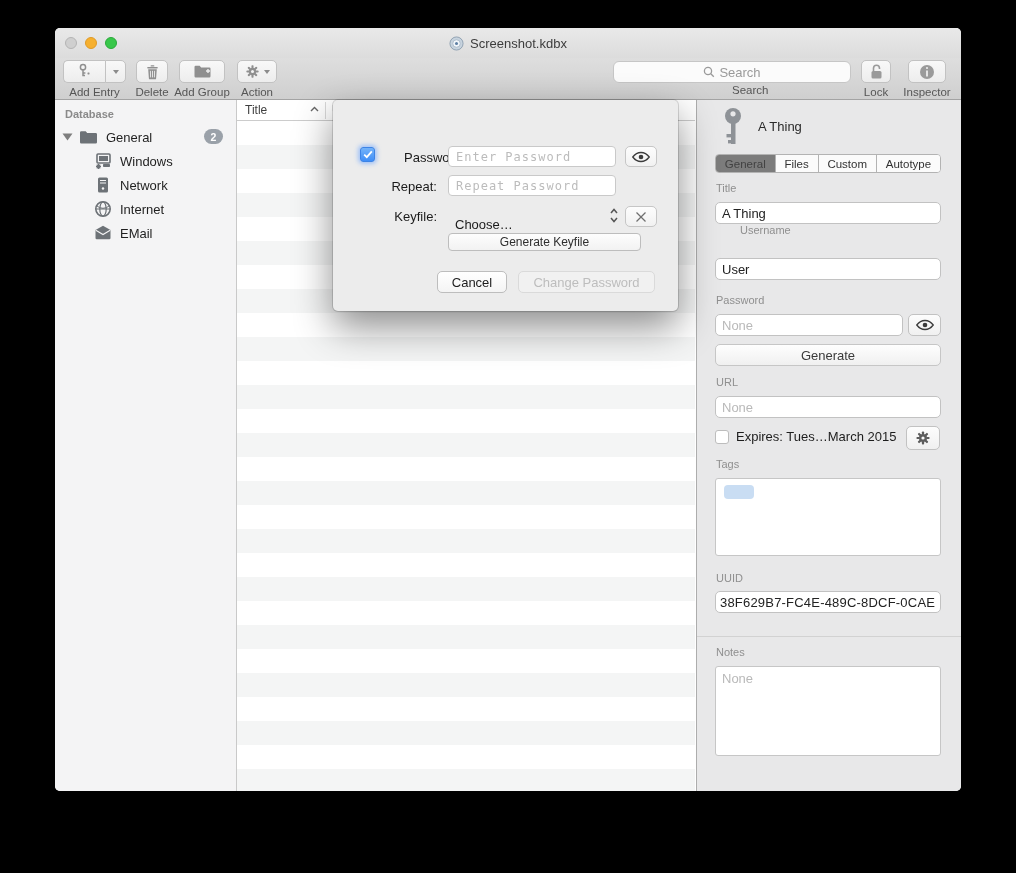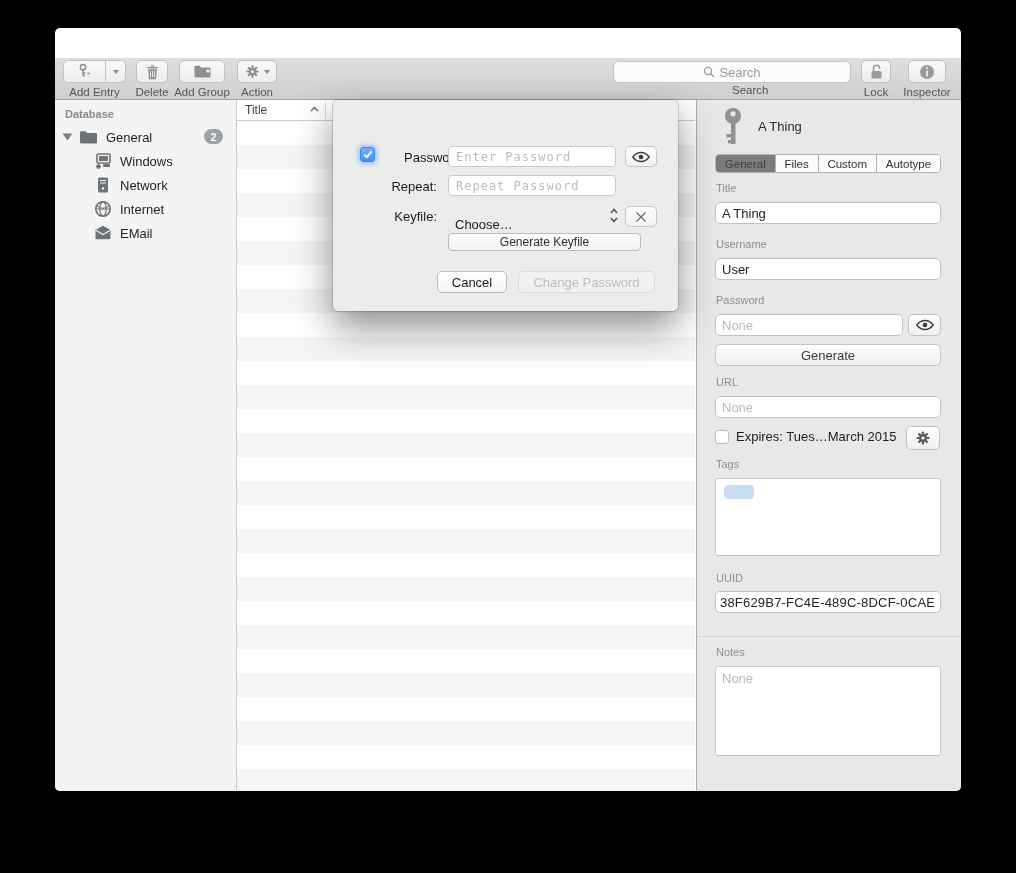--- a/index.html
+++ b/index.html
@@ -129,20 +129,33 @@
          display:flex; align-items:center; justify-content:center; }
   .btn-cancel { left:104px; width:70px; background:linear-gradient(#ffffff,#f4f4f4);
                 border:1px solid #bdbdbd; color:#1c1c1c; }
   .btn-change { left:185px; width:137px; background:#f1f1f1; border:1px solid #dadada; color:#bdbdbd; }
 </style>
 </head>
 <body>
 
 <div class="window">
 
+  <div class="titlebar">
+    <div class="traffic tl-close"></div>
+    <div class="traffic tl-min"></div>
+    <div class="traffic tl-zoom"></div>
+    <div class="title-wrap">
+      <svg class="doc-icon" viewBox="0 0 16 16">
+        <circle cx="8" cy="8" r="7" fill="#c7d3de" stroke="#8fa0b1" stroke-width="1"></circle>
+        <circle cx="8" cy="8" r="4" fill="#f2f6fa" stroke="#9fb0c0" stroke-width="0.8"></circle>
+        <circle cx="8" cy="8" r="1.6" fill="#5c7ea3"></circle>
+      </svg>
+      <span class="win-title">Screenshot.kdbx</span>
+    </div>
+  </div>
 
   <div class="toolbar">
     <div class="tb-item" style="left:8px; width:63px;">
       <div class="chip-split">
         <div class="seg1">
           <svg width="17" height="17" viewBox="0 0 17 17">
             <g fill="none" stroke="#8f8f8f" stroke-width="1.5">
               <circle cx="7" cy="4.2" r="2.6"></circle>
               <path d="M7 6.8 L7 13.2 M7 10 L9.4 10 M7 12.5 L9 12.5"></path>
             </g>
@@ -315,21 +328,21 @@
     <div class="tabs">
       <div class="tab sel">General</div>
       <div class="tab">Files</div>
       <div class="tab">Custom</div>
       <div class="tab">Autotype</div>
     </div>
 
     <div class="f-label" style="top:82px;">Title</div>
     <input class="f-input" style="top: 102px;" value="A Thing">
 
-    <div class="f-label" style="top:138px;">Username</div>
+    <div class="f-label" style="top:124px;margin-left:24px;">Username</div>
     <input class="f-input" style="top: 158px;" value="User">
 
     <div class="f-label" style="top:194px;">Password</div>
     <input class="f-input" style="top: 214px; width: 188px;" placeholder="None">
     <div class="sq-btn" style="left:211px; top:214px;">
       <svg width="18" height="12" viewBox="0 0 24 16">
         <path d="M12 2 C6 2 2.5 6 1 8 C2.5 10 6 14 12 14 C18 14 21.5 10 23 8 C21.5 6 18 2 12 2 Z" fill="none" stroke="#3c3c3c" stroke-width="1.7"></path>
         <circle cx="12" cy="8" r="3.1" fill="#3c3c3c"></circle>
       </svg>
     </div>

